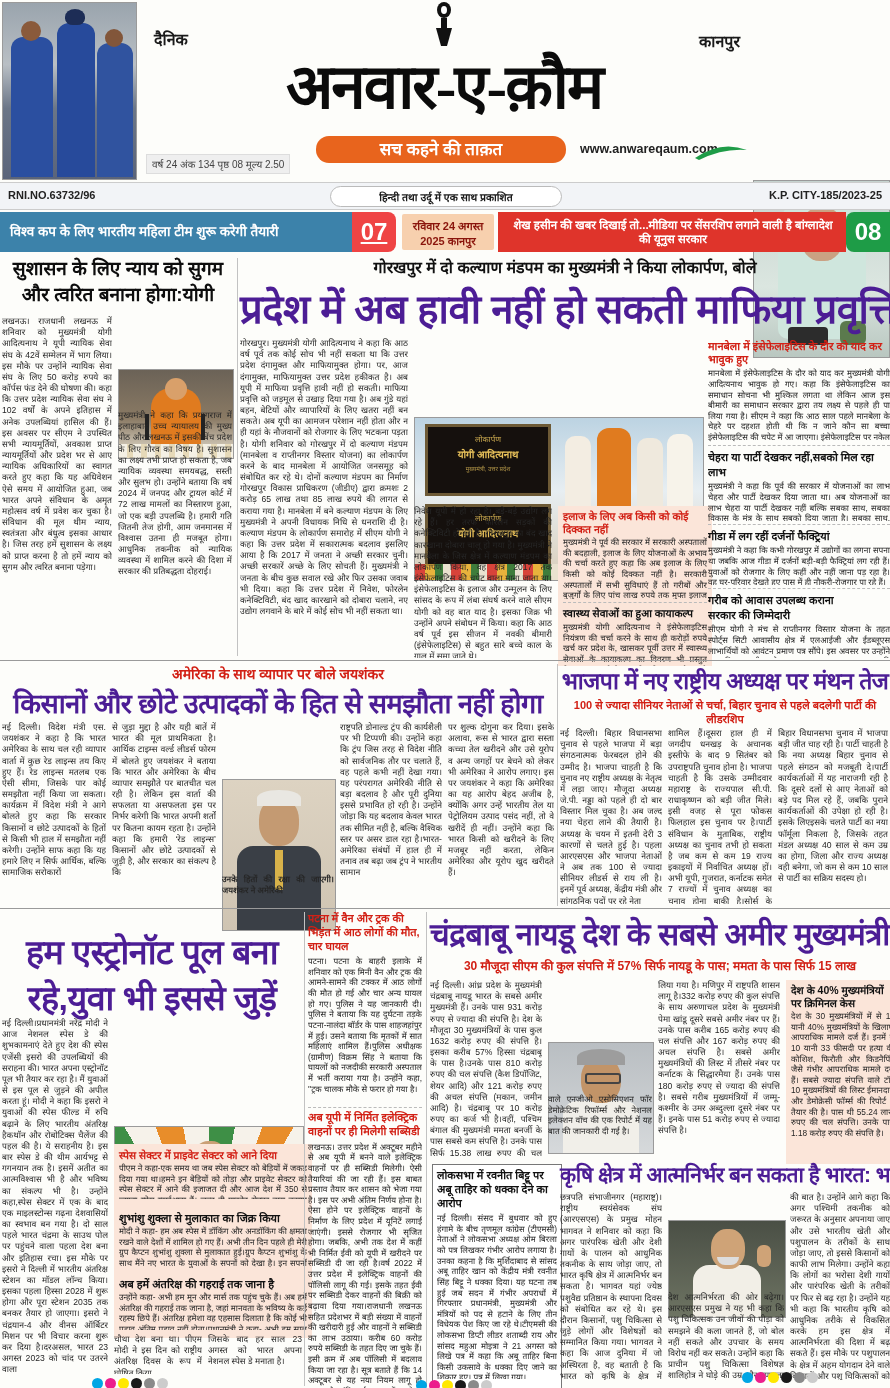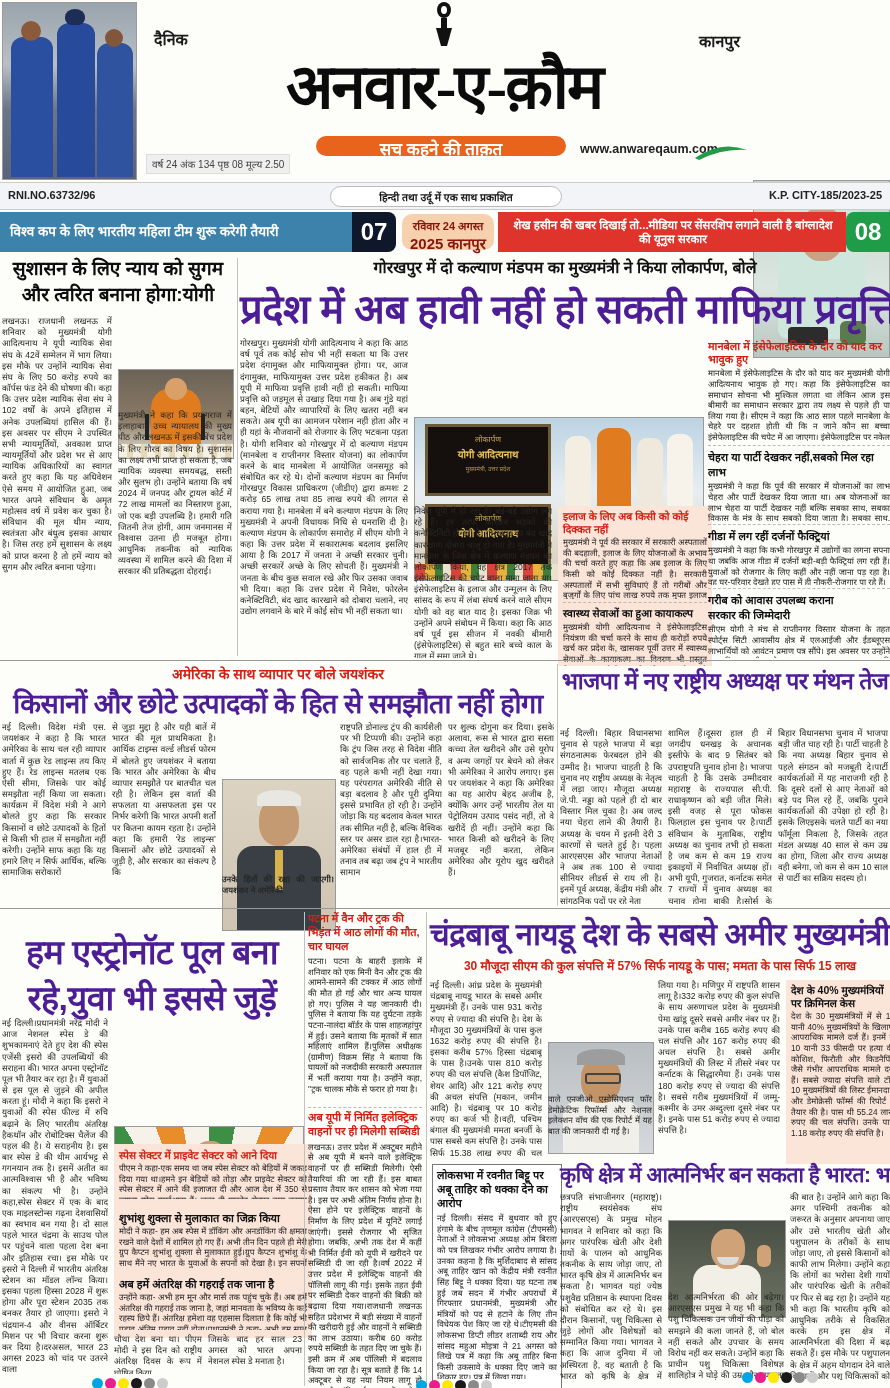--- a/index.html
+++ b/index.html
@@ -48,21 +48,21 @@
   <div class="abs" style="left:138px;top:2px;width:612px;height:178px;">
     <svg class="abs" style="left:290px;top:0;width:32px;height:46px;" viewBox="0 0 32 46">
       <ellipse cx="16" cy="8" rx="7" ry="8" fill="#111"></ellipse>
       <ellipse cx="16" cy="8" rx="3" ry="4" fill="#fff"></ellipse>
       <rect x="13" y="16" width="6" height="10" fill="#111"></rect>
       <path d="M8 26 L24 26 L19 44 L13 44 Z" fill="#111"></path>
     </svg>
     <div class="abs" style="left:16px;top:26px;font-size:16px;font-weight:bold;">दैनिक</div>
     <div class="abs" style="right:10px;top:28px;font-size:16px;font-weight:bold;">कानपुर</div>
     <div class="abs" style="left:0;top:40px;width:100%;text-align:center;font-size:62px;font-weight:800;letter-spacing:-2px;color:#0b0b0b;font-family:'Liberation Serif','DejaVu Serif',serif;">अनवार-ए-क़ौम</div>
-    <div class="abs pill" style="left:178px;top:134px;width:250px;height:20px;background:#e8641d;color:#fff;text-align:center;font-weight:bold;font-size:17px;line-height:27px;">
+    <div class="abs pill" style="left:178px;top:134px;width:250px;height:27px;background:#e8641d;color:#fff;text-align:center;font-weight:bold;font-size:17px;line-height:27px;">
       <span>सच कहने की ताक़त</span>
     </div>
     <div class="abs" style="left:442px;top:140px;font-size:12.5px;font-weight:bold;color:#222;">www.anwareqaum.com</div>
     <div class="abs" style="left:8px;top:152px;font-size:10px;color:#444;background:#efefef;padding:2px 5px;border:1px solid #ddd;">वर्ष 24  अंक 134  पृष्ठ 08  मूल्य 2.50</div>
     <svg class="abs" style="left:555px;top:138px;width:56px;height:22px;" viewBox="0 0 56 22">
         <path d="M2 18 Q28 0 54 10 Q30 8 6 20 Z" fill="#1e9c47"></path>
       </svg>
   </div>
 
   <div class="abs" style="left:0;top:182px;width:890px;height:26px;background:#f2f4f7;border-top:1px solid #ccc;border-bottom:1px solid #ccc;">
@@ -70,26 +70,26 @@
     <div class="abs pill" style="left:330px;top:3px;width:230px;height:19px;background:#fff;border:1px solid #bbb;text-align:center;">
       <span style="font-size:10.5px;font-weight:bold;line-height:19px;">हिन्दी तथा उर्दू में एक साथ प्रकाशित</span>
     </div>
     <div class="abs" style="right:8px;top:6px;font-size:11px;font-weight:bold;color:#222;">K.P. CITY-185/2023-25</div>
   </div>
 
   <div class="abs" style="left:0;top:212px;width:890px;height:40px;">
     <div class="abs" style="left:0;top:0;width:352px;height:40px;background:#3c82aa;color:#fff;">
       <div style="padding:10px 6px 0 10px;font-size:13.5px;font-weight:bold;white-space:nowrap;">विश्व कप के लिए भारतीय महिला टीम शुरू करेगी तैयारी</div>
     </div>
-    <div class="abs" style="left:352px;top:0;width:44px;height:40px;background:#0f172a;color:#fff;text-align:center;font-size:24px;font-weight:800;line-height:40px;border-radius:0 8px 8px 0;">
+    <div class="abs" style="left:352px;top:0;width:44px;height:40px;background:#ef4444;color:#fff;text-align:center;font-size:24px;font-weight:800;line-height:40px;border-radius:0 8px 8px 0;text-decoration:underline;">
       <span>07</span>
     </div>
-    <div class="abs" style="left:402px;top:2px;width:92px;height:36px;background:#f7d0ae;border-radius:10px;text-align:center;color:#8a150c;font-weight:bold;">
+    <div class="abs" style="left:402px;top:2px;width:92px;height:36px;background:#f7d0ae;border-radius:2px;text-align:center;color:#8a150c;font-weight:bold;">
       <div style="font-size:11px;padding-top:4px;">रविवार 24 अगस्त</div>
-      <div style="font-size:15px;">2025 कानपुर</div>
+      <div style="font-size:11px;">2025 कानपुर</div>
     </div>
     <div class="abs" style="left:498px;top:0;width:348px;height:40px;background:#df342b;color:#fff;">
       <div style="padding:6px 6px 0 8px;font-size:11.5px;font-weight:bold;line-height:1.25;text-align:center;">शेख हसीन की खबर दिखाई तो...मीडिया पर सेंसरशिप लगाने वाली है बांग्लादेश की यूनुस सरकार</div>
     </div>
     <div class="abs" style="left:846px;top:0;width:44px;height:40px;background:#1e9c47;color:#fff;text-align:center;font-size:24px;font-weight:800;line-height:40px;border-radius:8px 0 0 8px;">
       <span>08</span>
     </div>
   </div>
 
   <div class="abs" style="left:2px;top:256px;width:232px;height:402px;">
@@ -171,20 +171,21 @@
     </div>
     <div class="abs smallcol clip" style="left:220px;top:210px;width:112px;height:28px;font-weight:bold;">उनके हितों की रक्षा की जाएगी।जयशंकर ने अमेरिकी</div>
     <div class="abs col clip" style="left:338px;top:58px;width:102px;height:182px;">राष्ट्रपति डोनाल्ड ट्रंप की कार्यशैली पर भी टिप्पणी की। उन्होंने कहा कि ट्रंप जिस तरह से विदेश नीति को सार्वजनिक तौर पर चलाते हैं, वह पहले कभी नहीं देखा गया। यह परंपरागत अमेरिकी नीति से बड़ा बदलाव है और पूरी दुनिया इससे प्रभावित हो रही है। उन्होंने जोड़ा कि यह बदलाव केवल भारत तक सीमित नहीं है, बल्कि वैश्विक स्तर पर असर डाल रहा है।भारत-अमेरिका संबंधों में हाल ही में तनाव तब बढ़ा जब ट्रंप ने भारतीय सामान</div>
     <div class="abs col clip" style="left:446px;top:58px;width:106px;height:182px;">पर शुल्क दोगुना कर दिया। इसके अलावा, रूस से भारत द्वारा सस्ता कच्चा तेल खरीदने और उसे यूरोप व अन्य जगहों पर बेचने को लेकर भी अमेरिका ने आरोप लगाए। इस पर जयशंकर ने कहा कि अमेरिका का यह आरोप बेहद अजीब है, क्योंकि अगर उन्हें भारतीय तेल या पेट्रोलियम उत्पाद पसंद नहीं, तो वे खरीदें ही नहीं। उन्होंने कहा कि भारत किसी को खरीदने के लिए मजबूर नहीं करता, लेकिन अमेरिका और यूरोप खुद खरीदते हैं।</div>
   </div>
 
   <div class="abs vrule" style="left:557px;top:664px;width:0;height:242px;"></div>
 
   <div class="abs" style="left:560px;top:664px;width:330px;height:242px;">
     <div class="headline" style="font-size:23px;">भाजपा में नए राष्ट्रीय अध्यक्ष पर मंथन तेज</div>
+    <div class="subhd center" style="font-size:11px;margin-top:3px;line-height:1.25;">100 से ज्यादा सीनियर नेताओं से चर्चा, बिहार चुनाव से पहले बदलेगी पार्टी की लीडरशिप</div>
     <div class="abs col clip" style="left:0;top:64px;width:102px;height:176px;">नई दिल्ली। बिहार विधानसभा चुनाव से पहले भाजपा में बड़ा संगठनात्मक फेरबदल होने की उम्मीद है। भाजपा चाहती है कि चुनाव नए राष्ट्रीय अध्यक्ष के नेतृत्व में लड़ा जाए। मौजूदा अध्यक्ष जे.पी. नड्डा को पहले ही दो बार विस्तार मिल चुका है। अब जल्द नया चेहरा लाने की तैयारी है। अध्यक्ष के चयन में इतनी देरी 3 कारणों से चलते हुई है। पहला आरएसएस और भाजपा नेताओं ने अब तक 100 से ज्यादा सीनियर लीडर्स से राय ली है। इनमें पूर्व अध्यक्ष, केंद्रीय मंत्री और सांगठनिक पदों पर रहे नेता</div>
     <div class="abs col clip" style="left:108px;top:64px;width:104px;height:176px;">शामिल हैं।दूसरा हाल ही में जगदीप धनखड़ के अचानक इस्तीफे के बाद 9 सितंबर को उपराष्ट्रपति चुनाव होना है। भाजपा चाहती है कि उसके उम्मीदवार महाराष्ट्र के राज्यपाल सी.पी. राधाकृष्णन को बड़ी जीत मिले। इसी वजह से पूरा फोकस फिलहाल इस चुनाव पर है।पार्टी संविधान के मुताबिक, राष्ट्रीय अध्यक्ष का चुनाव तभी हो सकता है जब कम से कम 19 राज्य इकाइयों में निर्वाचित अध्यक्ष हों। अभी यूपी, गुजरात, कर्नाटक समेत 7 राज्यों में चुनाव अध्यक्ष का चुनाव होना बाकी है।सोर्स के मुताबिक,</div>
     <div class="abs col clip" style="left:218px;top:64px;width:110px;height:176px;">बिहार विधानसभा चुनाव में भाजपा बड़ी जीत चाह रही है। पार्टी चाहती है कि नया अध्यक्ष बिहार चुनाव से पहले संगठन को मजबूती दे।पार्टी कार्यकर्ताओं में यह नाराजगी रही है कि दूसरे दलों से आए नेताओं को बड़े पद मिल रहे हैं, जबकि पुराने कार्यकर्ताओं की उपेक्षा हो रही है। इसके लिएइसके चलते पार्टी का नया फॉर्मूला निकला है, जिसके तहत मंडल अध्यक्ष 40 साल से कम उम्र का होगा, जिला और राज्य अध्यक्ष वही बनेगा, जो कम से कम 10 साल से पार्टी का सक्रिय सदस्य हो।</div>
   </div>
 
   <div class="abs hrule" style="left:0;top:908px;width:890px;"></div>
 
   <div class="abs" style="left:2px;top:912px;width:300px;height:474px;">
     <div class="headline" style="font-size:34px;margin-top:16px;">हम एस्ट्रोनॉट पूल बना</div>
     <div class="headline" style="font-size:34px;">रहे,युवा भी इससे जुड़ें</div>

